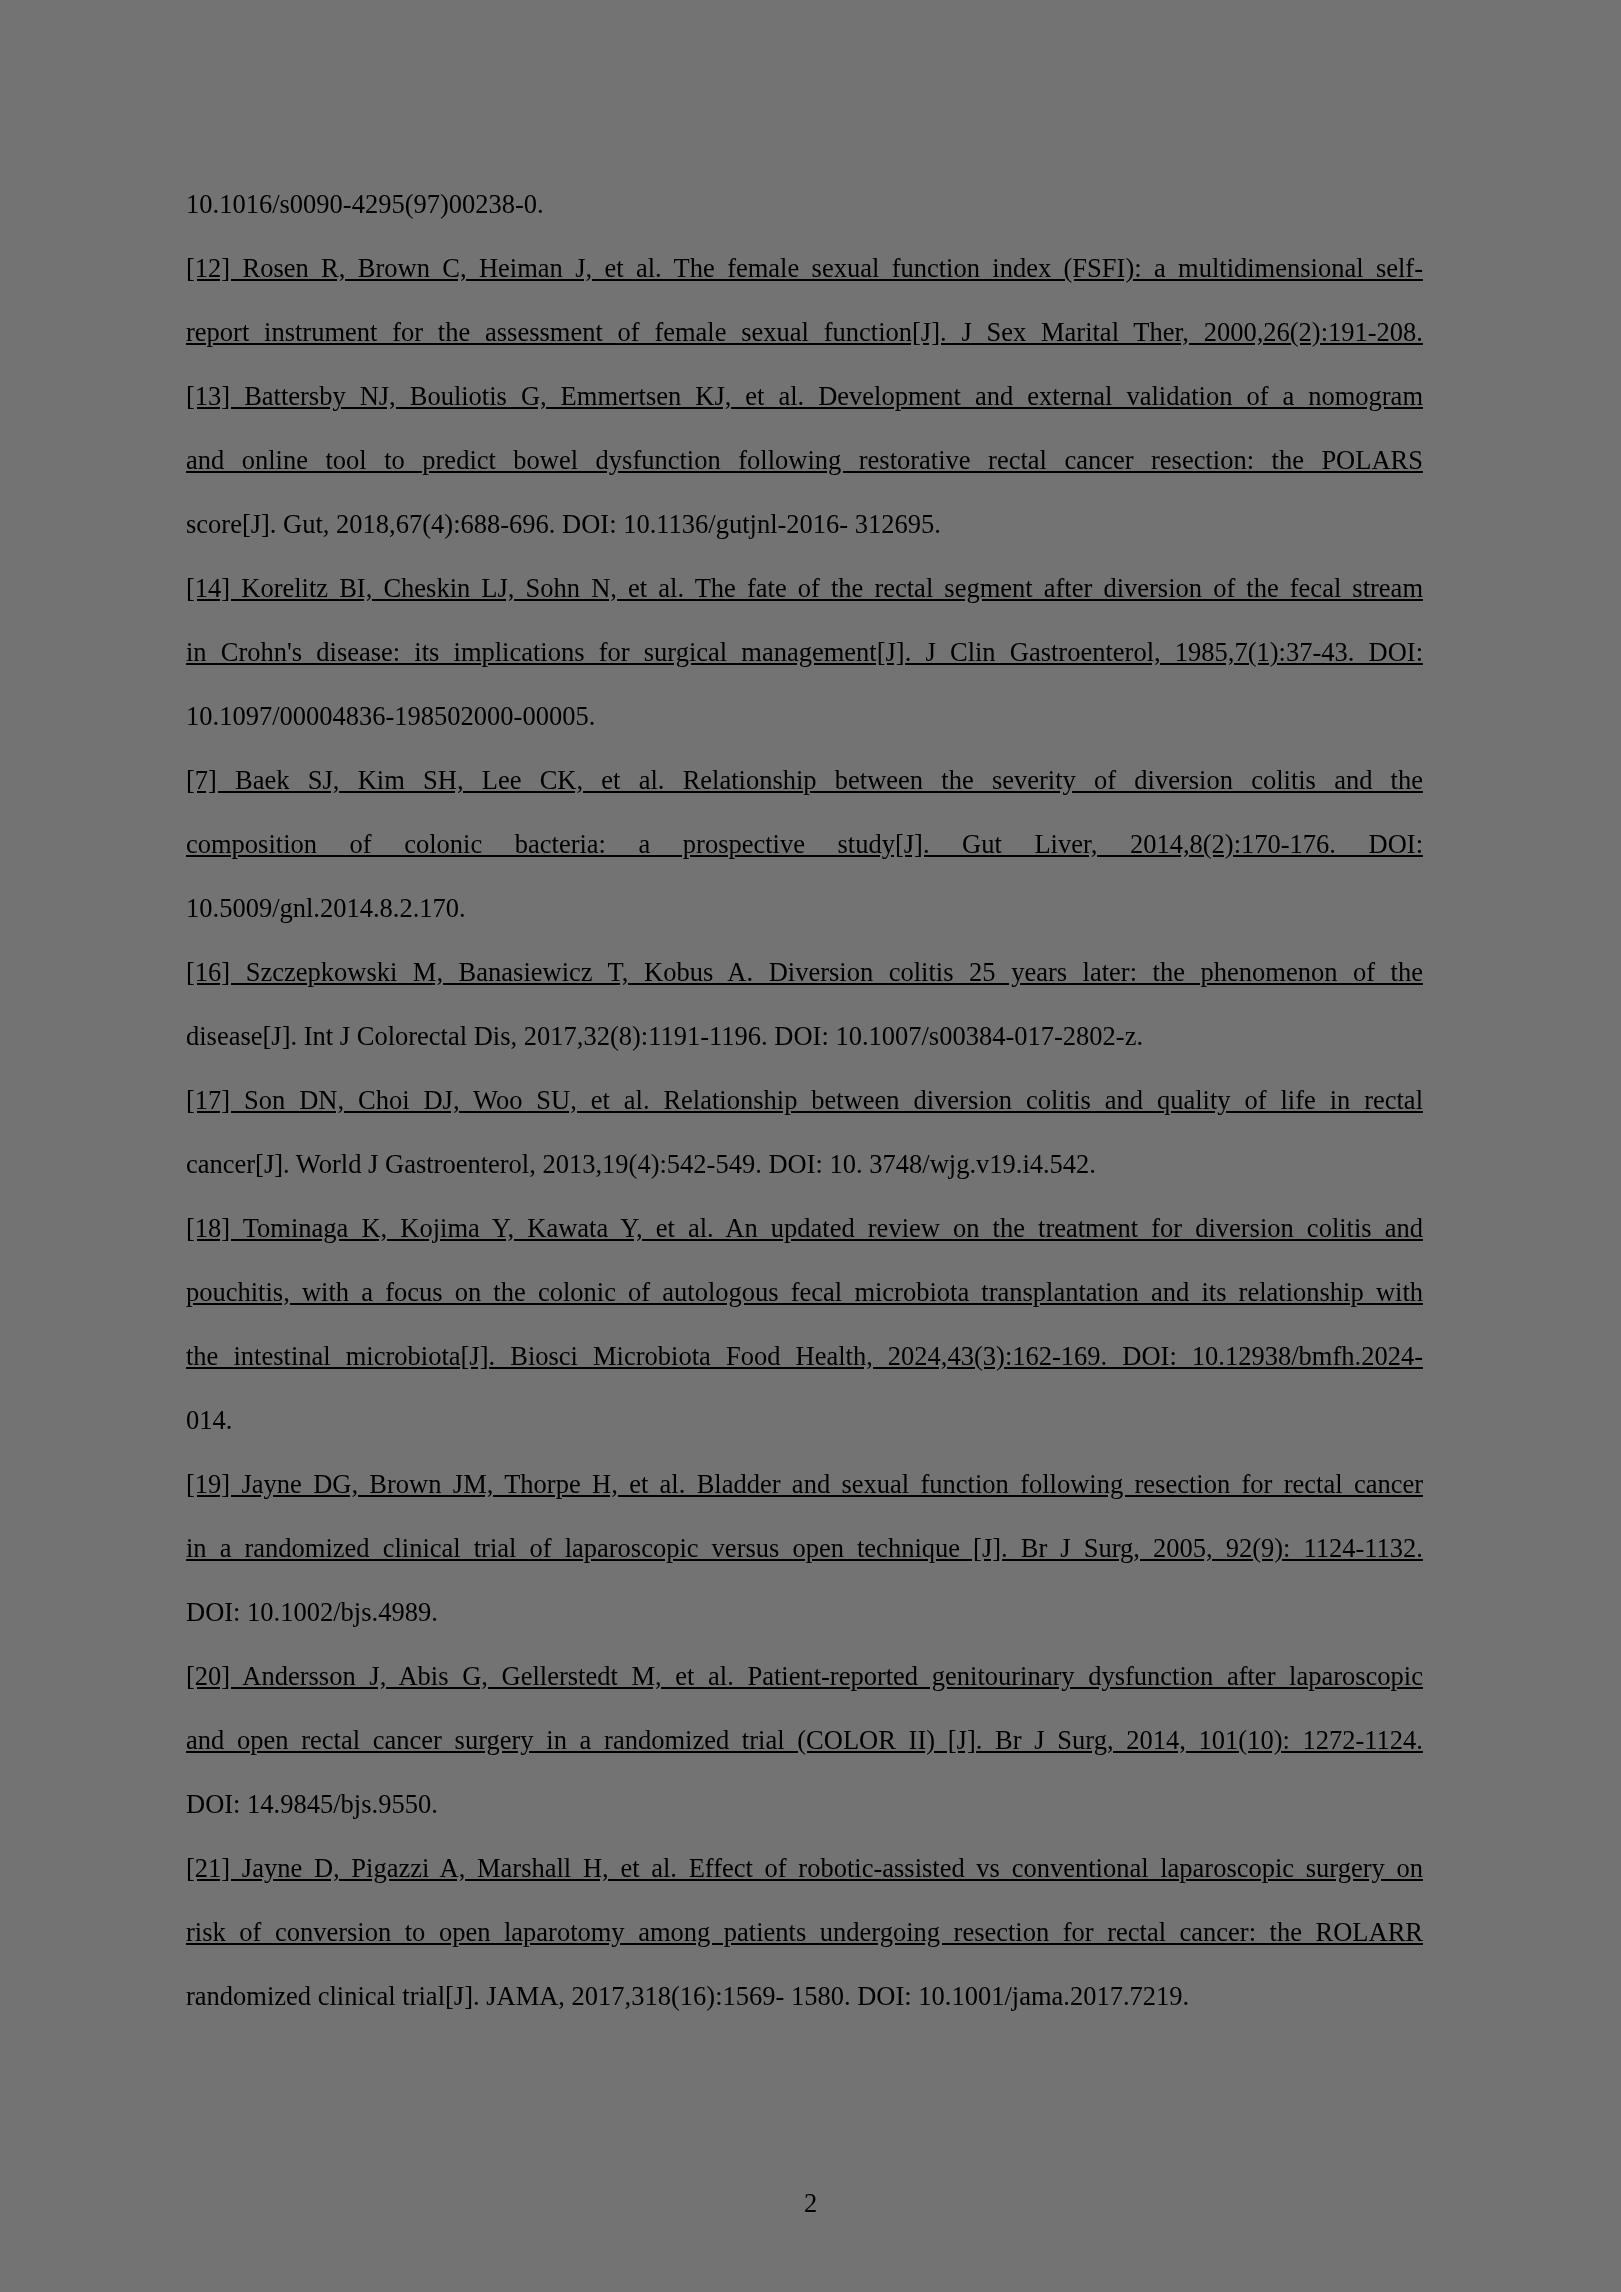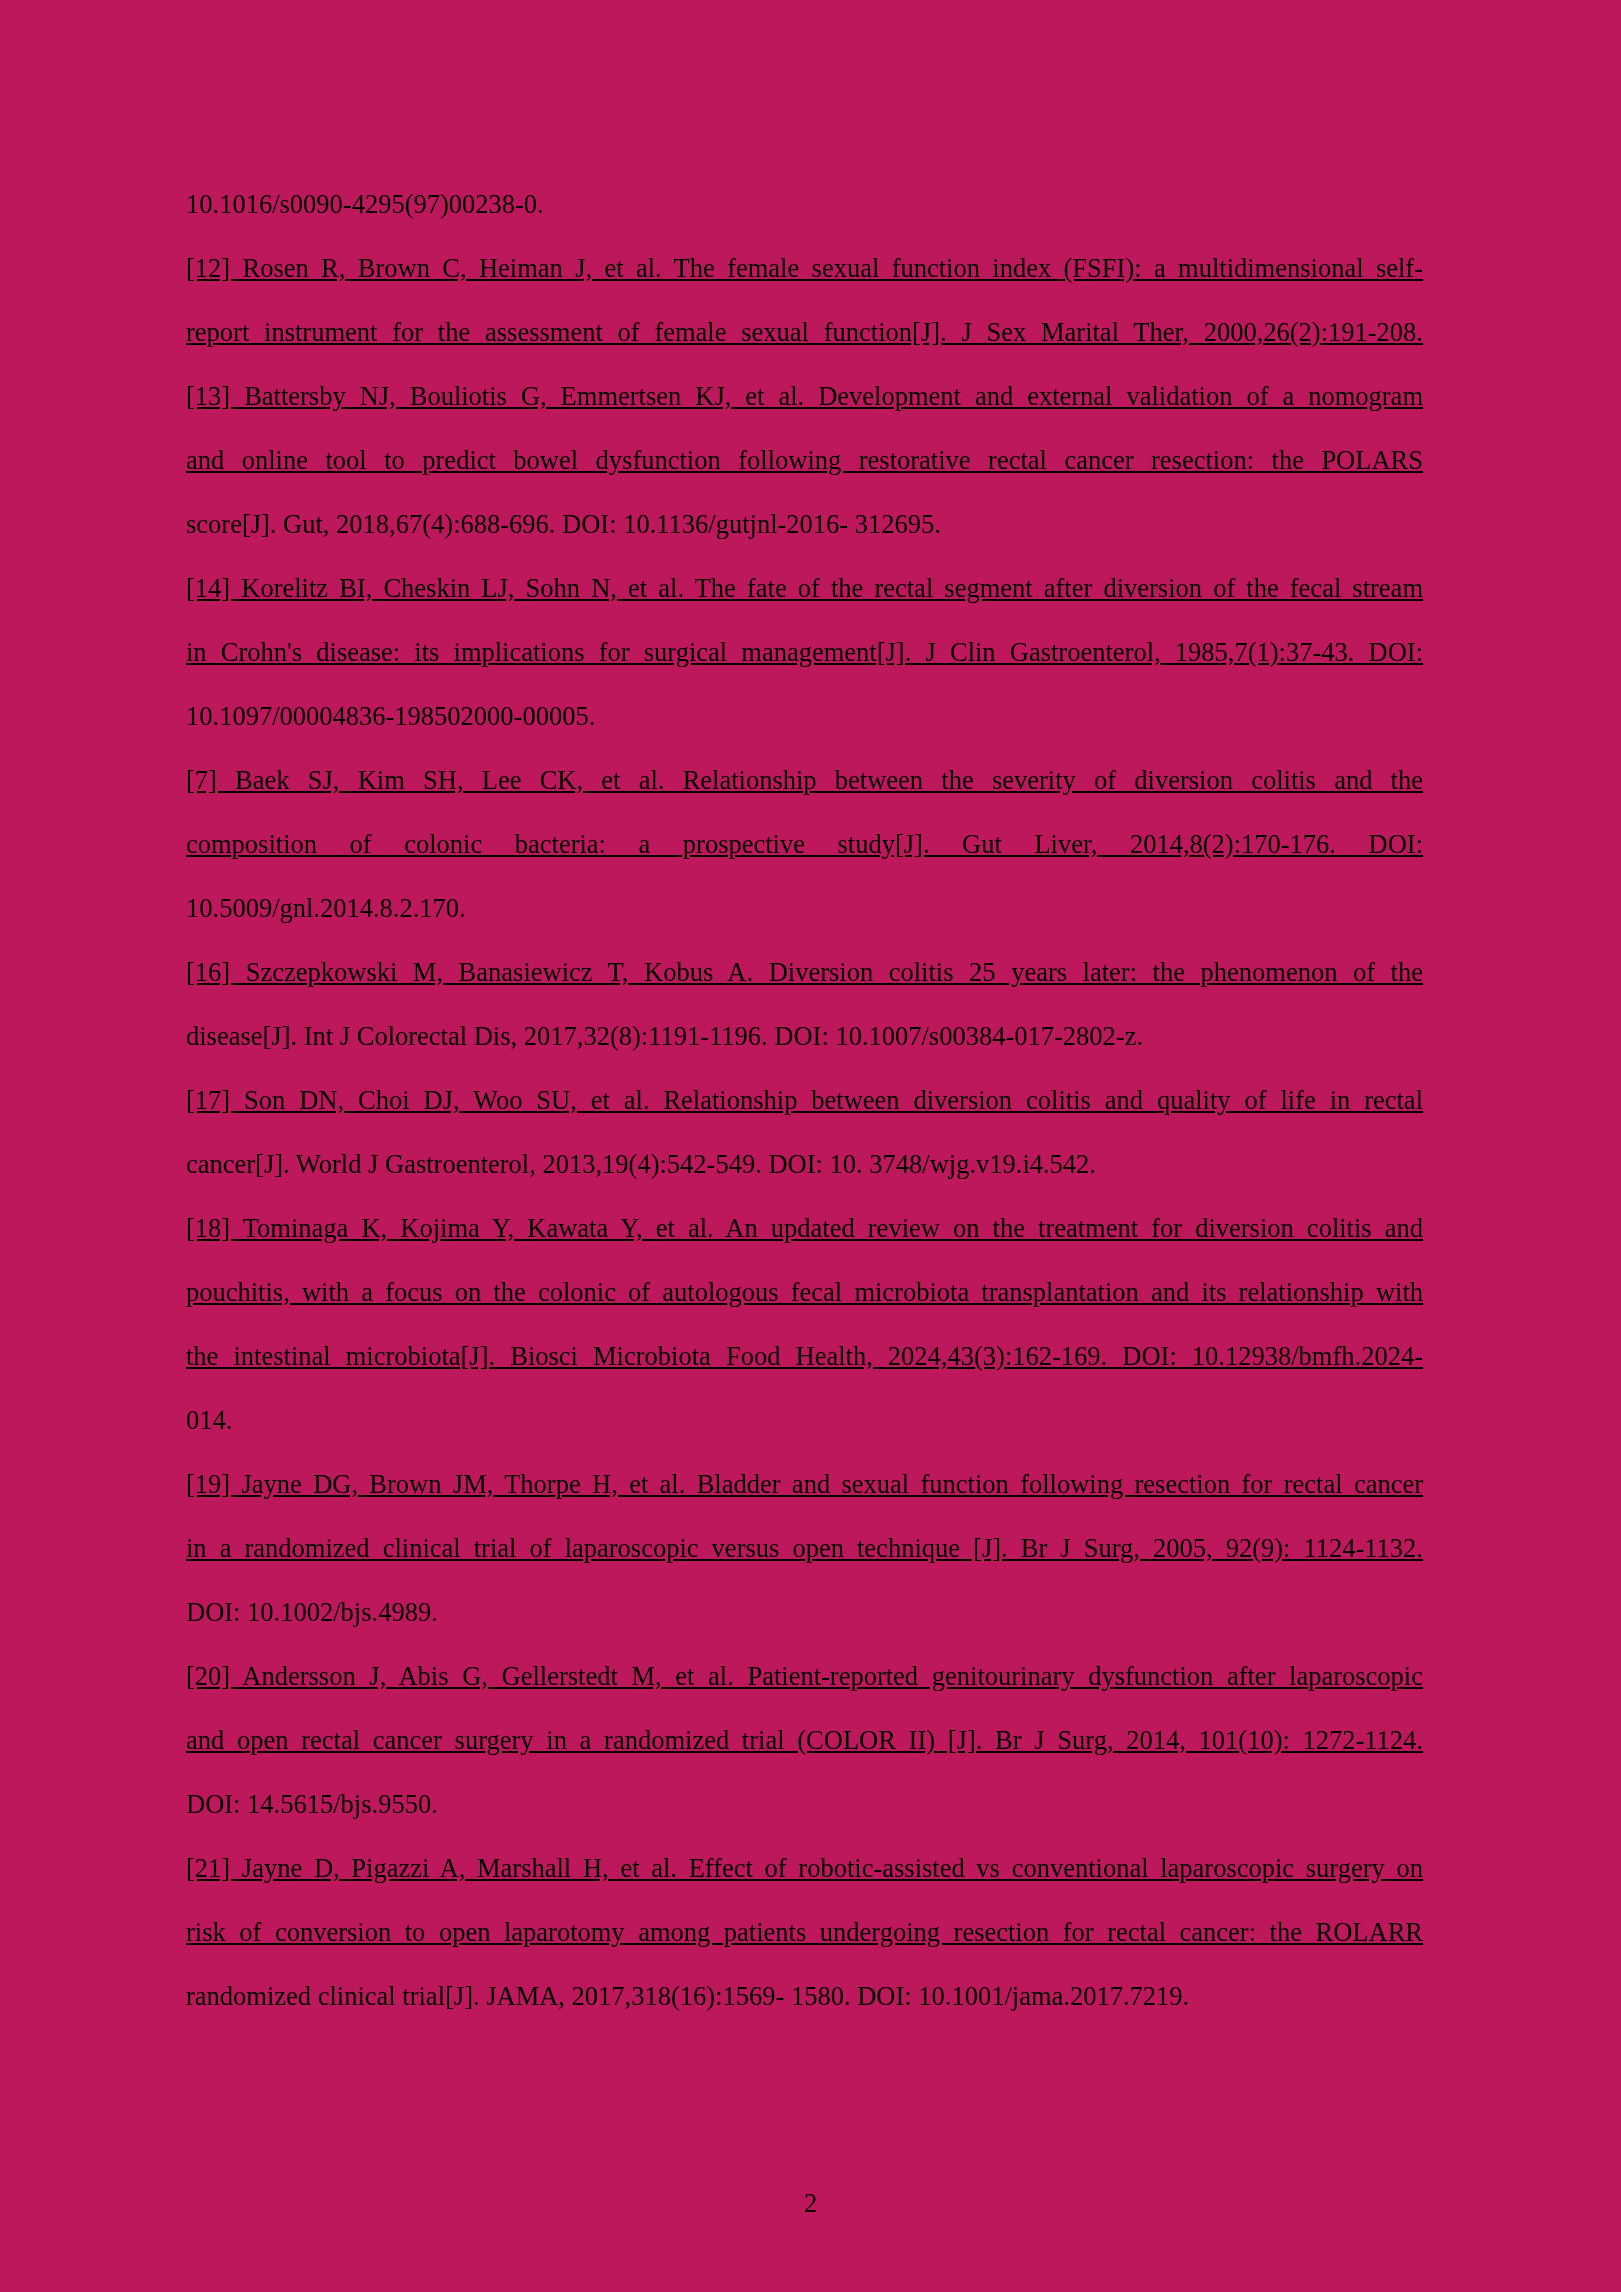--- a/index.html
+++ b/index.html
@@ -4,21 +4,21 @@
 <style>
   html, body {
     margin: 0;
     padding: 0;
     background: #ffffff;
   }
   .page {
     position: relative;
     width: 1621px;
     height: 2293px;
-    background: #be185d;
+    background: #737373;
     color: #000000;
     font-family: "Liberation Serif", "DejaVu Serif", serif;
     overflow: hidden;
   }
   .content {
     position: absolute;
     left: 186px;
     top: 172px;
     width: 1237px;
   }
@@ -90,21 +90,21 @@
         <div class="line">014.</div>
       </div>
       <div class="reference">
         <div class="line j">[19] Jayne DG, Brown JM, Thorpe H, et al. Bladder and sexual function following resection for rectal cancer</div>
         <div class="line j">in a randomized clinical trial of laparoscopic versus open technique [J]. Br J Surg, 2005, 92(9): 1124-1132.</div>
         <div class="line">DOI: 10.1002/bjs.4989.</div>
       </div>
       <div class="reference">
         <div class="line j">[20] Andersson J, Abis G, Gellerstedt M, et al. Patient-reported genitourinary dysfunction after laparoscopic</div>
         <div class="line j">and open rectal cancer surgery in a randomized trial (COLOR II) [J]. Br J Surg, 2014, 101(10): 1272-1124.</div>
-        <div class="line">DOI: 14.5615/bjs.9550.</div>
+        <div class="line">DOI: 14.9845/bjs.9550.</div>
       </div>
       <div class="reference">
         <div class="line j">[21] Jayne D, Pigazzi A, Marshall H, et al. Effect of robotic-assisted vs conventional laparoscopic surgery on</div>
         <div class="line j">risk of conversion to open laparotomy among patients undergoing resection for rectal cancer: the ROLARR</div>
         <div class="line">randomized clinical trial[J]. JAMA, 2017,318(16):1569- 1580. DOI: 10.1001/jama.2017.7219.</div>
       </div>
     </div>
   <div class="footer">2</div>
 </div>
 

